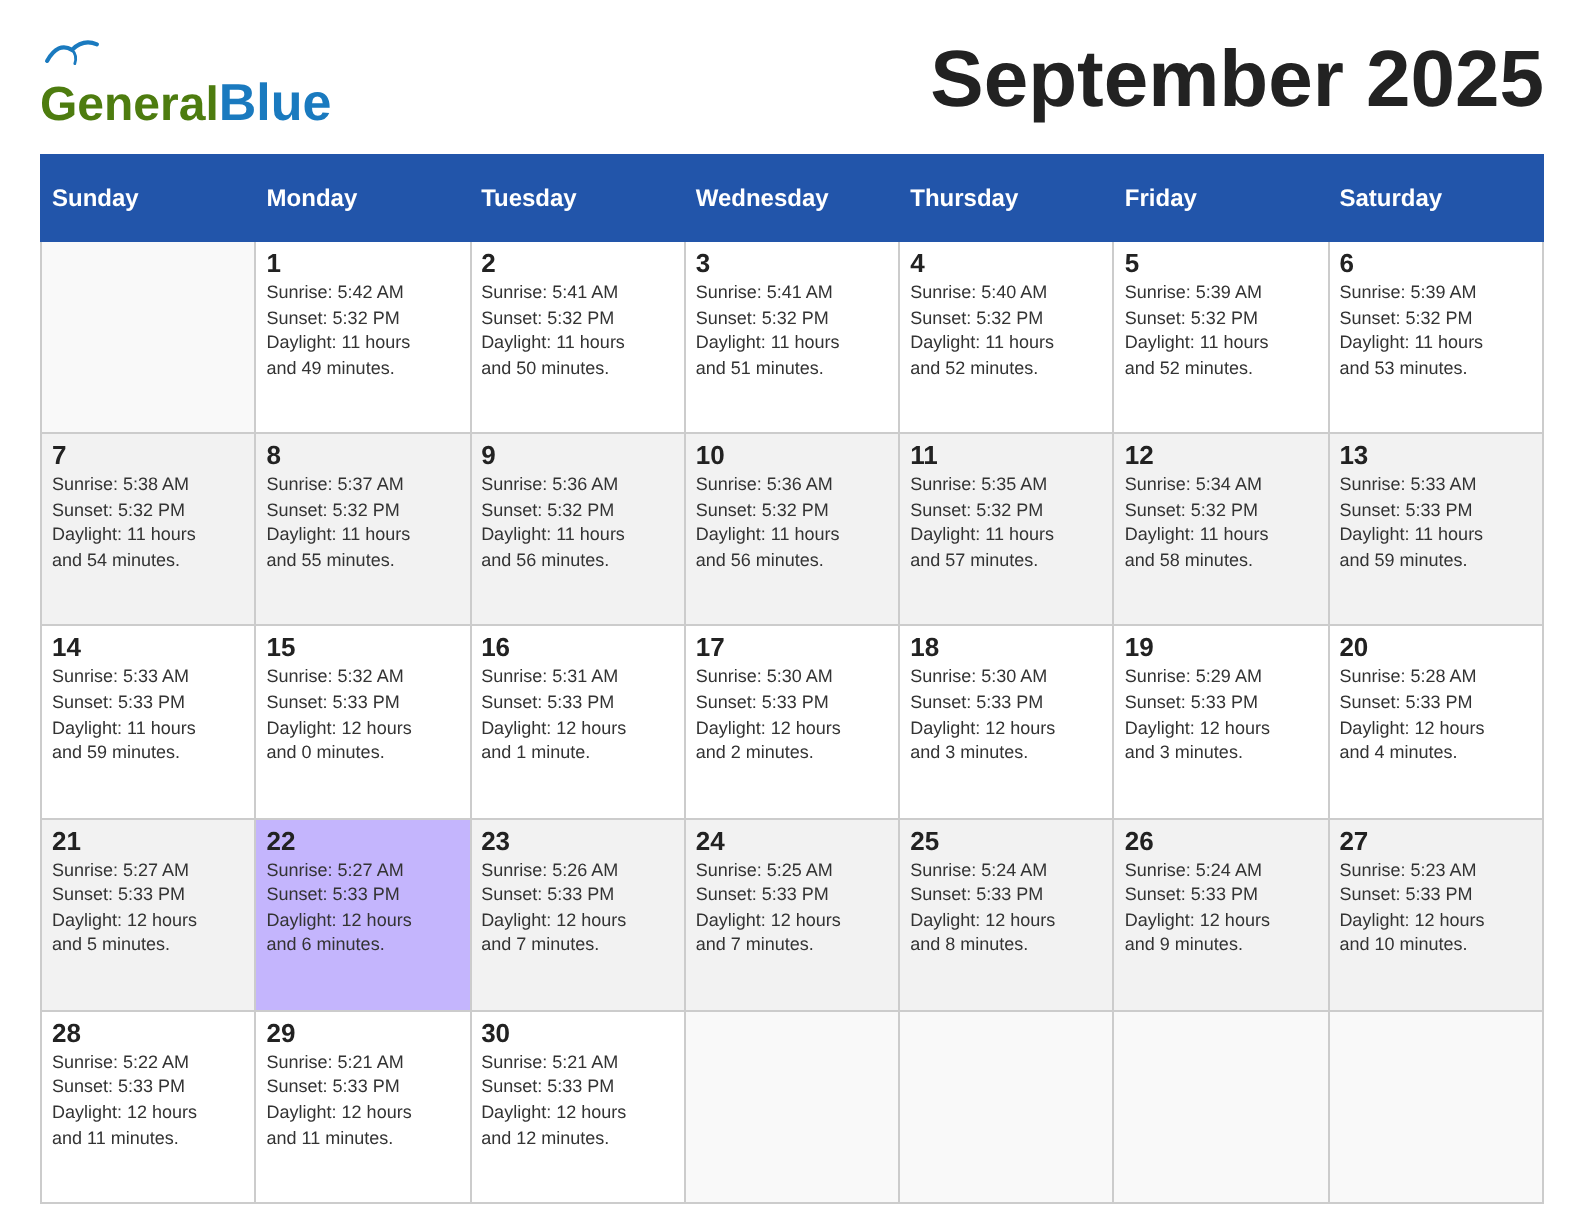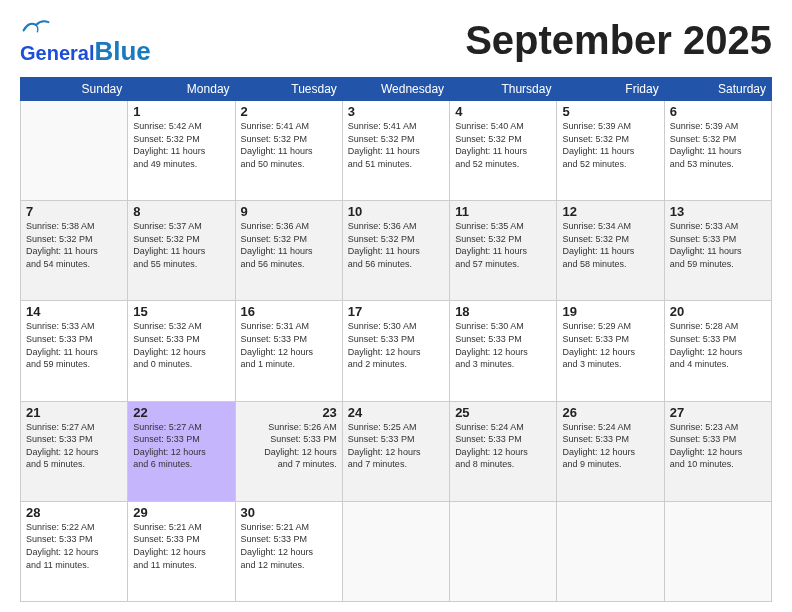--- a/index.html
+++ b/index.html
@@ -55,24 +55,24 @@
       flex: 1;
       border: 1px solid #ccc;
       border-collapse: collapse;
       width: 100%;
       table-layout: fixed;
     }
     .calendar th {
       background: #2255aa;
       color: #fff;
       font-size: 12px;
-      font-weight: normal;
-      padding: 4px 5px;
+      font-weight: bold;
+      padding: 14px 5px;
       border: 1px solid #2255aa;
-      text-align: right;
+      text-align: left;
     }
     .calendar td {
       border: 1px solid #ccc;
       vertical-align: top;
       padding: 3px 5px;
       font-size: 9.5px;
       color: #333;
       height: 88px;
     }
     .calendar td.empty {
@@ -97,21 +97,21 @@
 <div class="page">
   <div class="header">
     <div class="logo">
       <div class="logo-row">
         <svg class="logo-bird" viewBox="0 0 40 26" fill="none" xmlns="http://www.w3.org/2000/svg">
           <path d="M2 18 Q10 4 20 10 Q28 2 38 6" stroke="#1a7abf" stroke-width="3" fill="none" stroke-linecap="round"></path>
           <path d="M20 10 Q24 14 22 20" stroke="#1a7abf" stroke-width="2" fill="none" stroke-linecap="round"></path>
         </svg>
       </div>
       <div style="display:flex;align-items:baseline;gap:0px;">
-        <span style="font-size:20px;font-weight:bold;color:#1d4ed8;">General</span>
+        <span style="font-size:24px;font-weight:bold;color:#4d7c0f;">General</span>
         <span style="font-size:26px;font-weight:bold;color:#1a7abf;">Blue</span>
       </div>
     </div>
     <div class="title-block">
       <div class="month-title">September 2025</div>
     </div>
   </div>
 
   <table class="calendar">
     <thead>
@@ -281,21 +281,21 @@
 Daylight: 12 hours
 and 5 minutes.</div>
           </td>
           <td style="background: #c4b5fd;">
             <span class="day-num">22</span>
             <div class="day-info" style="white-space: pre-line;">Sunrise: 5:27 AM
 Sunset: 5:33 PM
 Daylight: 12 hours
 and 6 minutes.</div>
           </td>
-          <td style="background: rgb(242, 242, 242); text-align: right;">
+          <td style="background: rgb(242, 242, 242);">
             <span class="day-num">23</span>
             <div class="day-info" style="white-space: pre-line;">Sunrise: 5:26 AM
 Sunset: 5:33 PM
 Daylight: 12 hours
 and 7 minutes.</div>
           </td>
           <td style="background: rgb(242, 242, 242);">
             <span class="day-num">24</span>
             <div class="day-info" style="white-space: pre-line;">Sunrise: 5:25 AM
 Sunset: 5:33 PM

